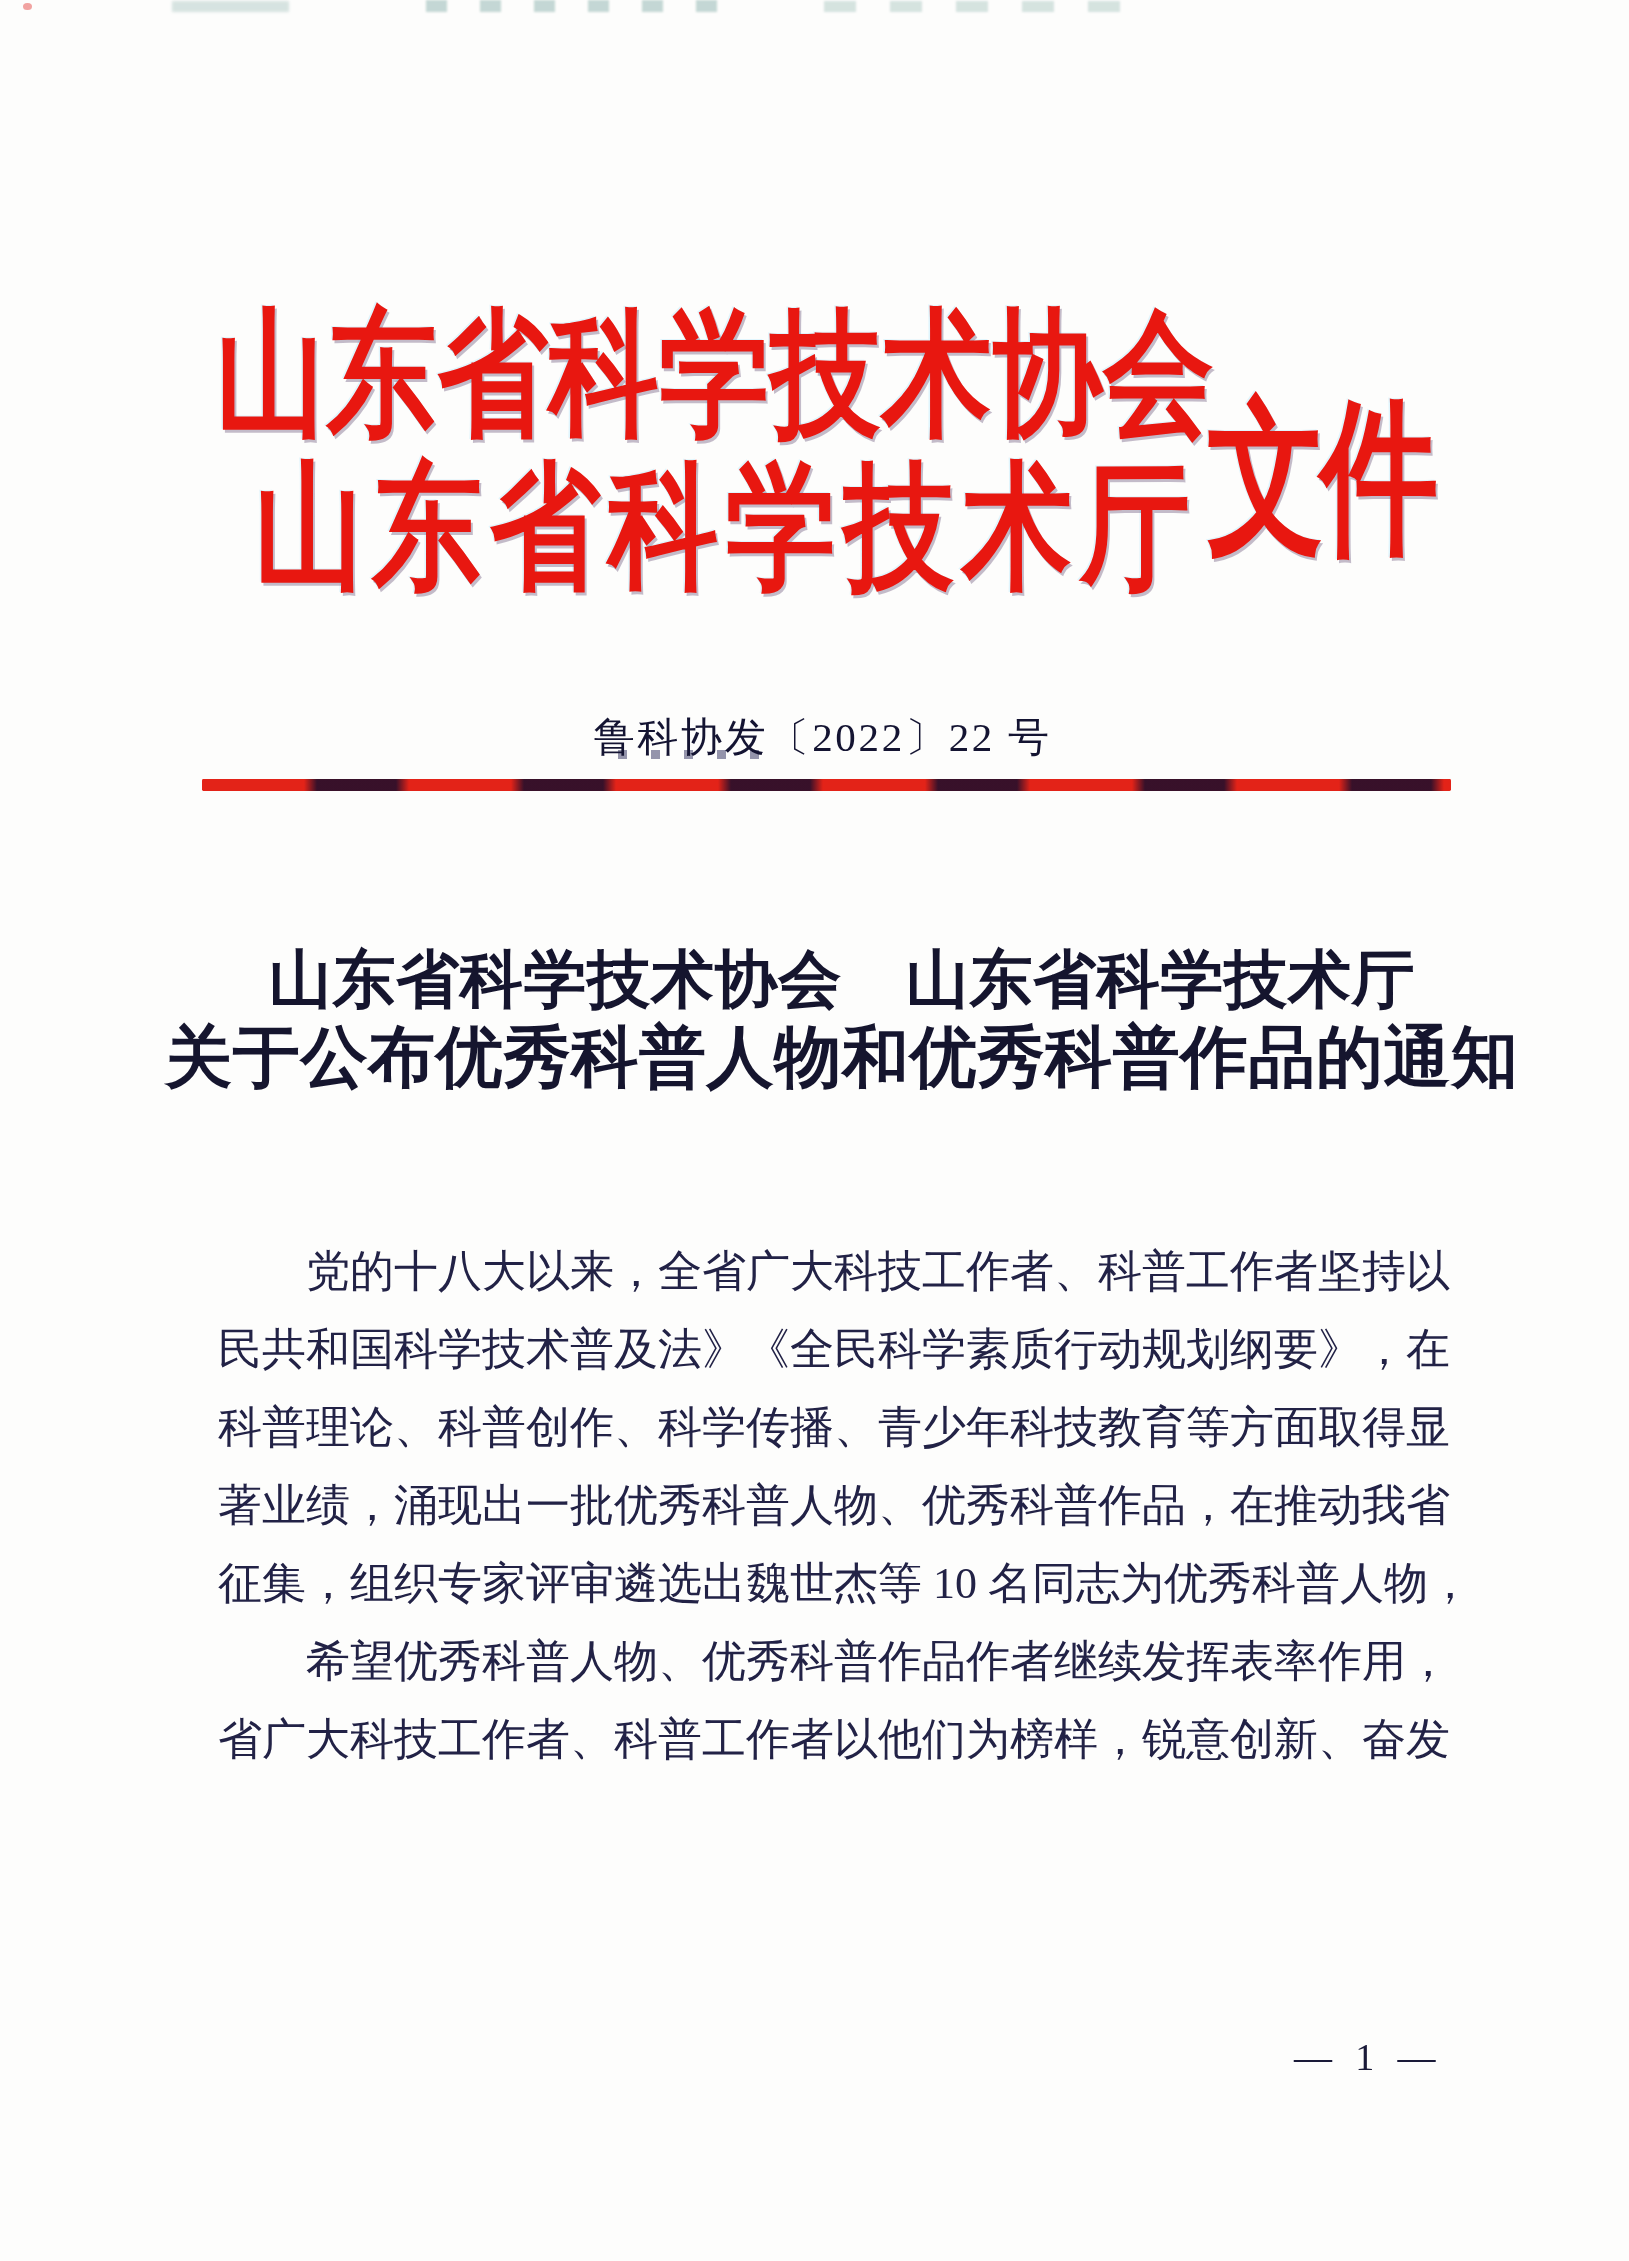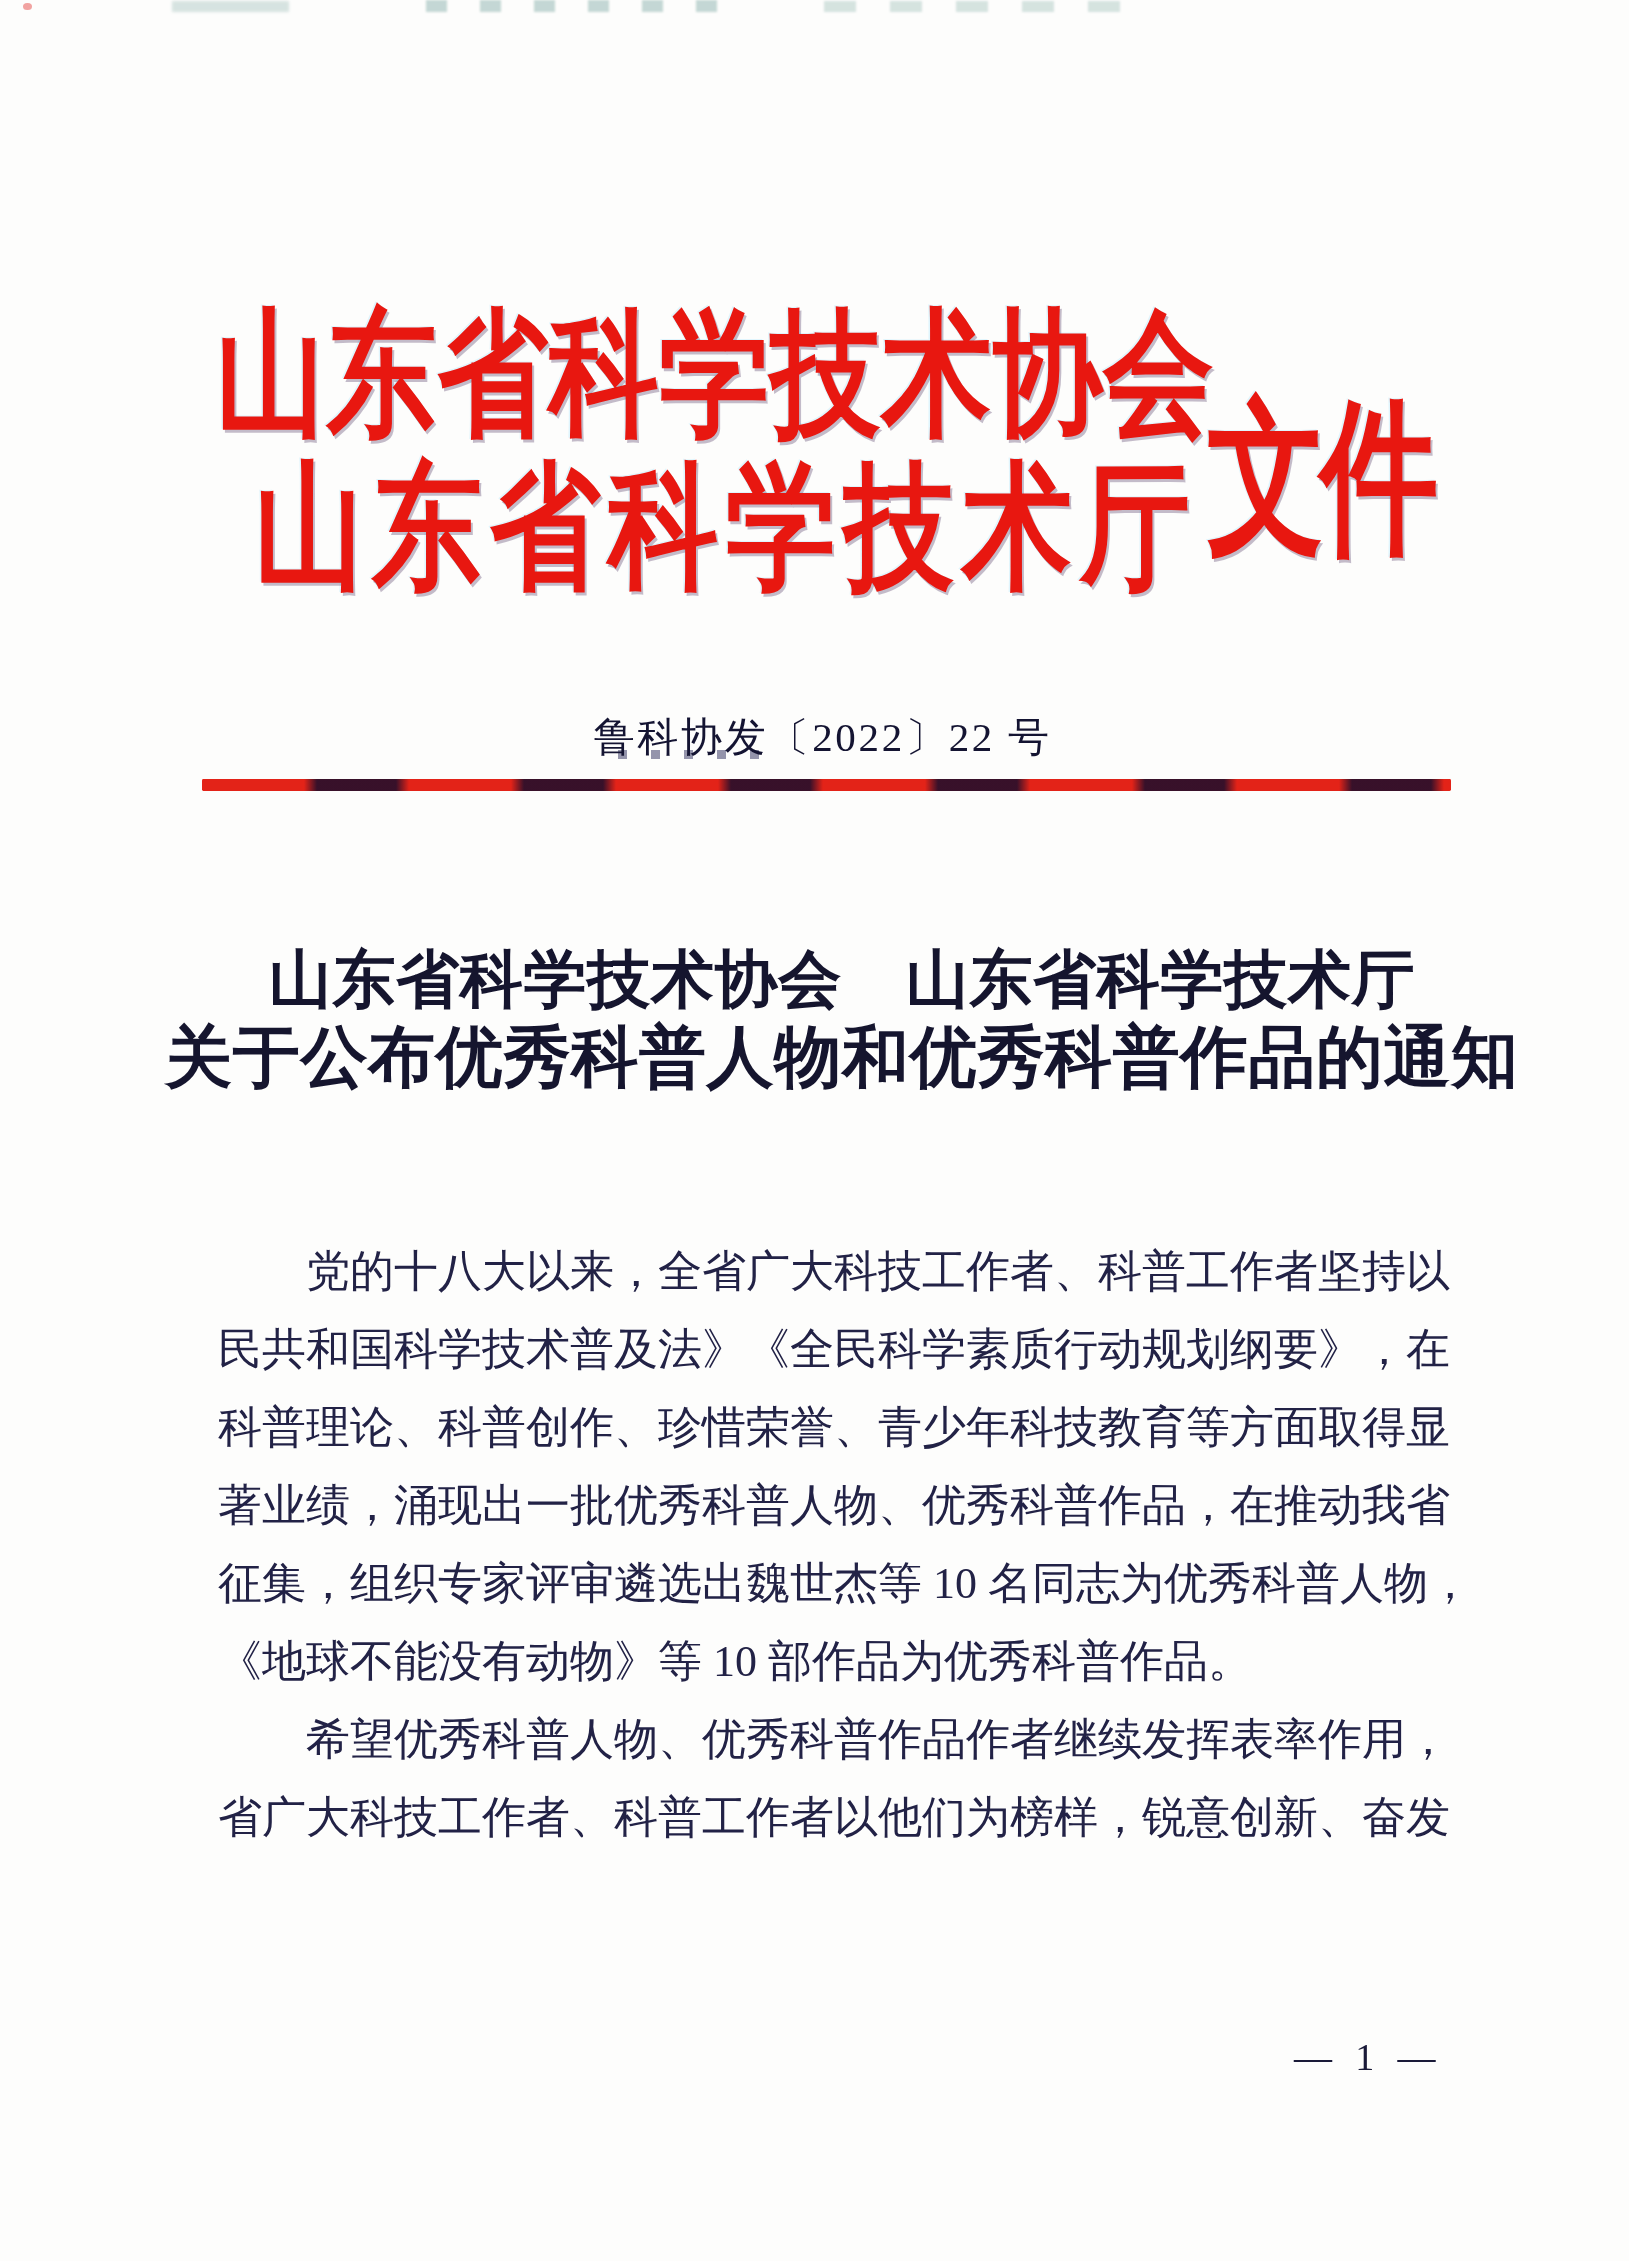--- a/index.html
+++ b/index.html
@@ -141,24 +141,23 @@
   <div class="red-line"></div>
 
   <div class="title-block">
     <div class="title-line title-line-1">山东省科学技术协会　山东省科学技术厅</div>
     <div class="title-line title-line-2">关于公布优秀科普人物和优秀科普作品的通知</div>
   </div>
 
   <div class="body-block">
       <div class="body-line">　　党的十八大以来，全省广大科技工作者、科普工作者坚持以</div>
       <div class="body-line">民共和国科学技术普及法》《全民科学素质行动规划纲要》，在</div>
-      <div class="body-line">科普理论、科普创作、珍惜荣誉、青少年科技教育等方面取得显</div>
+      <div class="body-line">科普理论、科普创作、科学传播、青少年科技教育等方面取得显</div>
       <div class="body-line">著业绩，涌现出一批优秀科普人物、优秀科普作品，在推动我省</div>
       <div class="body-line">征集，组织专家评审遴选出魏世杰等 10 名同志为优秀科普人物，</div>
-      <div class="body-line">《地球不能没有动物》等 10 部作品为优秀科普作品。</div>
       <div class="body-line">　　希望优秀科普人物、优秀科普作品作者继续发挥表率作用，</div>
       <div class="body-line">省广大科技工作者、科普工作者以他们为榜样，锐意创新、奋发</div>
     </div>
 
   <div class="page-number">— 1 —</div>
 
 </div>
 
 
 </body></html>

